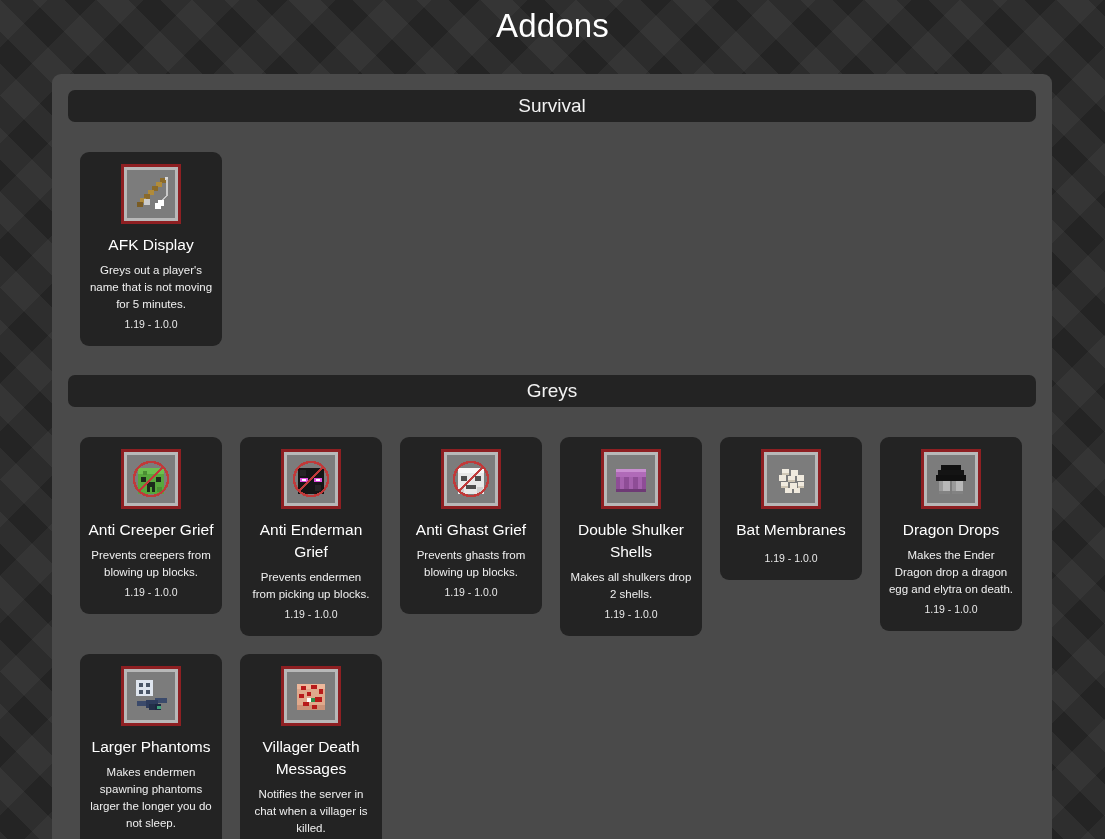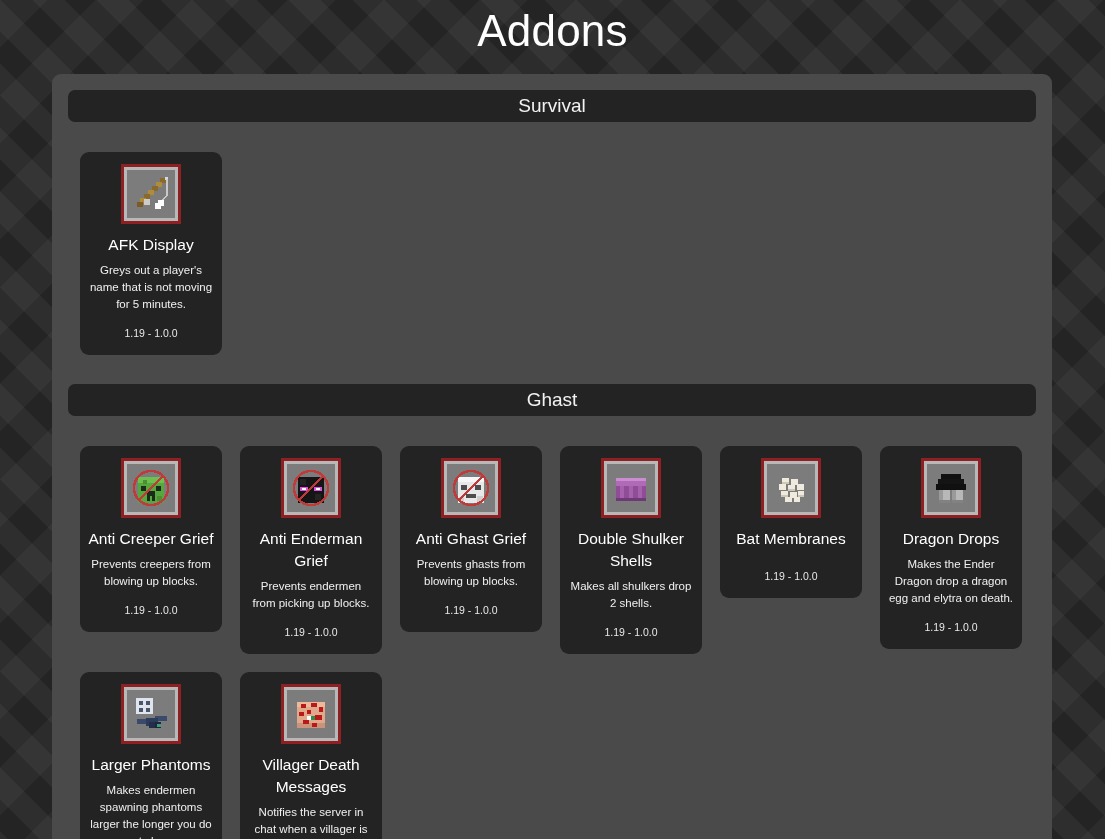--- a/index.html
+++ b/index.html
@@ -18,21 +18,21 @@
       linear-gradient(135deg, rgba(255,255,255,0.035) 25%, transparent 25%, transparent 50%, rgba(255,255,255,0.035) 50%, rgba(255,255,255,0.035) 75%, transparent 75%),
       linear-gradient(45deg, rgba(0,0,0,0.22) 25%, transparent 25%, transparent 50%, rgba(0,0,0,0.22) 50%, rgba(0,0,0,0.22) 75%, transparent 75%);
     background-size: 96px 96px, 64px 64px;
     position: relative;
   }
 
   
   .page-title {
     text-align: center;
     color: #ffffff;
-    font-size: 44px;
+    font-size: 33px;
     font-weight: 400;
     line-height: 1;
     padding-top: 9px;
     letter-spacing: 0.2px;
   }
 
   
   .panel {
     position: absolute;
     left: 52px;
@@ -105,21 +105,21 @@
   .card-desc {
     color: #f0f0f0;
     font-size: 11.5px;
     line-height: 17px;
   }
 
   .card-version {
     color: #e8e8e8;
     font-size: 10.5px;
     line-height: 16px;
-    margin-top: 12px;
+    margin-top: 3px;
   }
 </style>
 </head>
 <body>
 
 <h1 class="page-title">Addons</h1>
 
 <div class="panel">
   <div id="sections-root">
       <div class="section">
@@ -145,21 +145,21 @@
       <rect x="34" y="36" width="3" height="3" fill="#7c7c7c"></rect>
     </svg>
             </div>
             <div class="card-title">AFK Display</div>
             <div class="card-desc">Greys out a player's name that is not moving for 5 minutes.</div>
             <div class="card-version">1.19 - 1.0.0</div>
           </div>
         </div>
       </div>
       <div class="section">
-        <div class="section-header">Ghast</div>
+        <div class="section-header">Greys</div>
         <div class="card-grid">
           <div class="card">
             <div class="card-icon">
               <svg width="48" height="48" viewBox="0 0 48 48" shape-rendering="crispEdges">
       <g>
         <rect x="11" y="13" width="26" height="26" fill="#57a83c"></rect>
         <rect x="11" y="13" width="26" height="6" fill="#6dbf4e"></rect>
         <rect x="14" y="22" width="5" height="5" fill="#1b2b1b"></rect>
         <rect x="29" y="22" width="5" height="5" fill="#1b2b1b"></rect>
         <rect x="20" y="27" width="8" height="5" fill="#1b2b1b"></rect>

